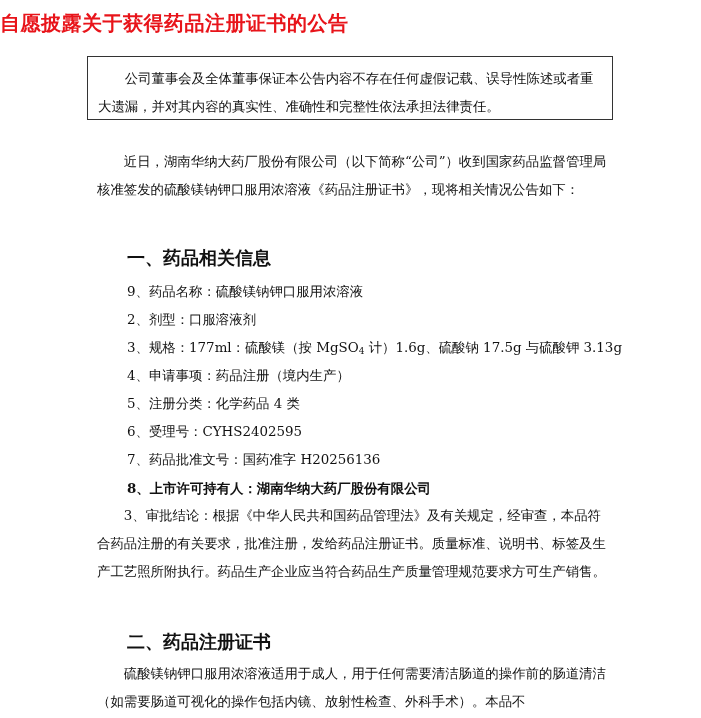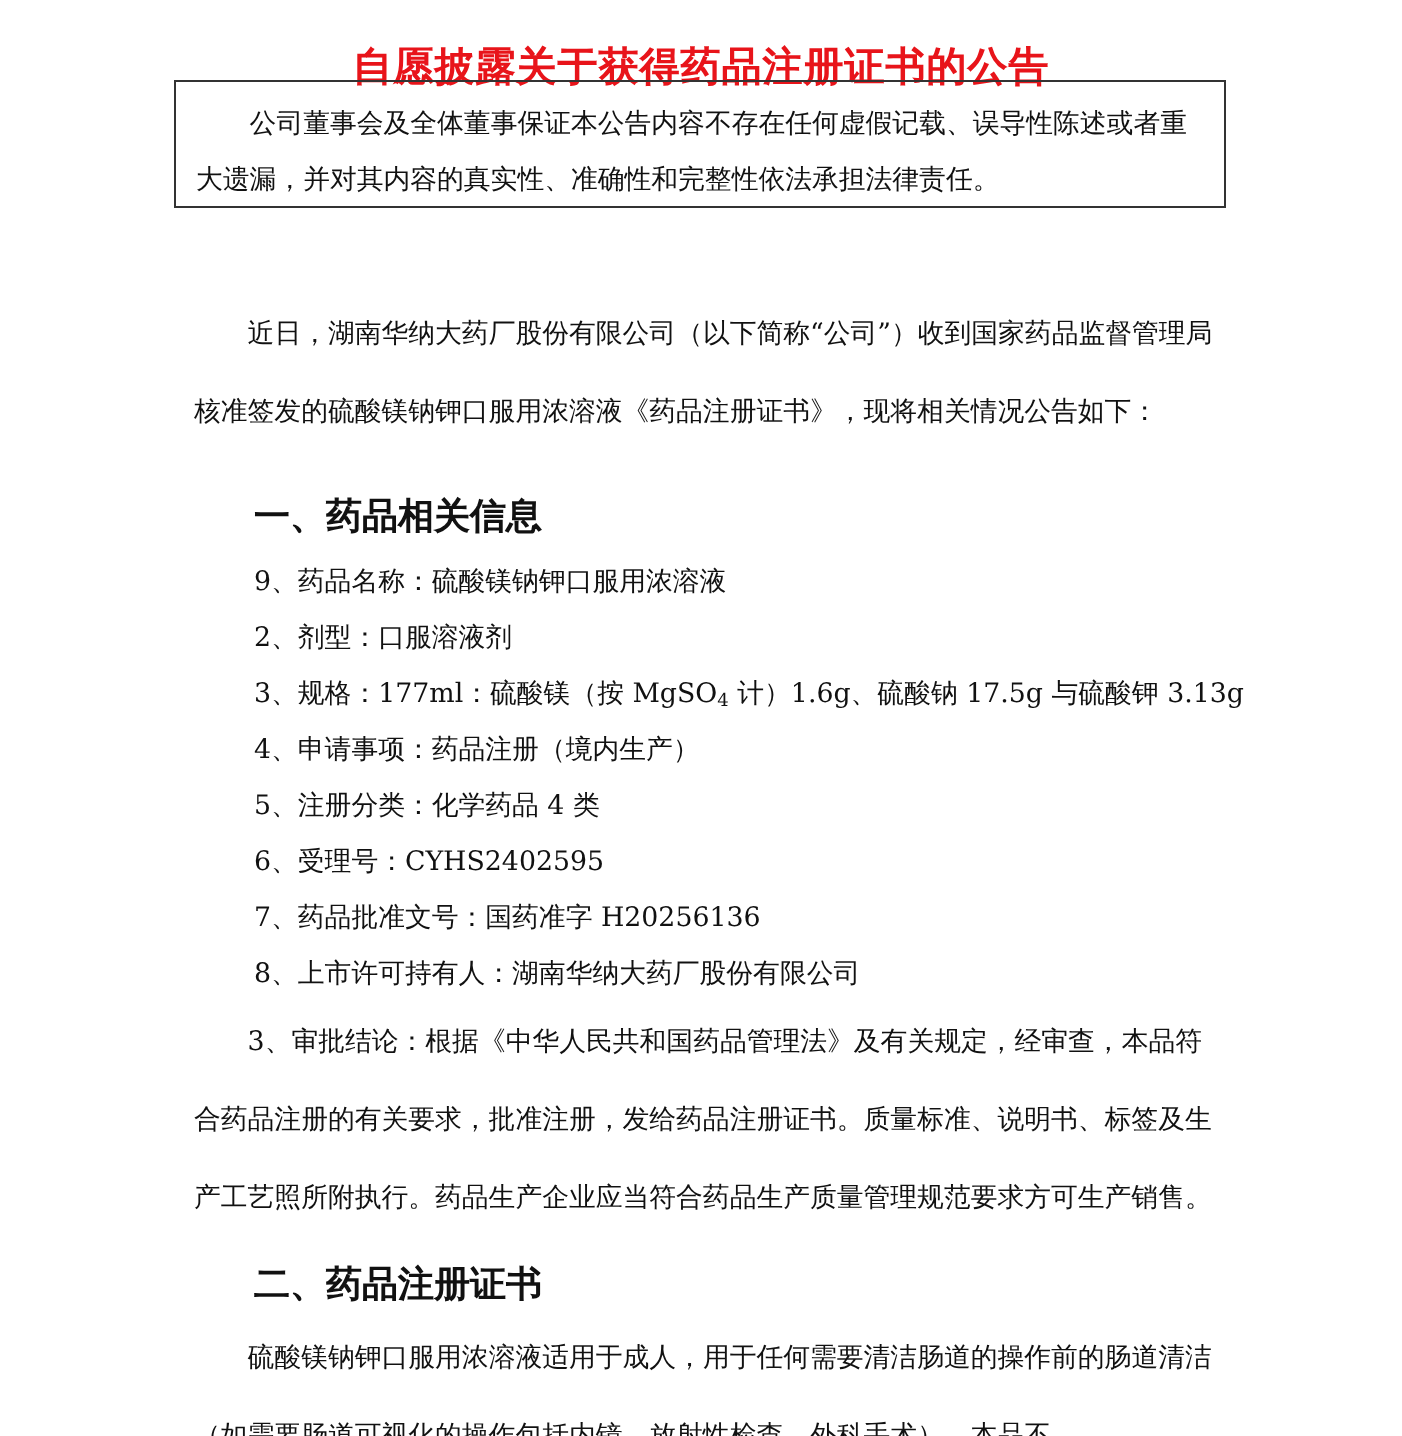--- a/index.html
+++ b/index.html
@@ -2,36 +2,35 @@
 <html><head>
   <meta charset="utf-8">
   <style>
     html, body { margin: 0; padding: 0; background: #ffffff; }
     body {
       width: 701px; height: 718px; overflow: hidden; position: relative;
       font-family: "DejaVu Serif", "Liberation Serif", serif;
       color: #111111;
     }
     .title {
-      position: absolute; left: 0; top: 20px; width: 701px;
-      text-align: center;
+      position: absolute; left: 0; top: 10px; width: 701px;
       font-family: "DejaVu Sans", "Liberation Sans", sans-serif;
       font-weight: bold; font-size: 20px; color: #e8141a;
       letter-spacing: 0.5px;
     }
     .notice-box {
-      position: absolute; left: 87px; top: 40px; width: 526px; height: 64px;
+      position: absolute; left: 87px; top: 56px; width: 526px; height: 64px;
       border: 1px solid #333333; box-sizing: border-box;
       padding: 8px 10px 0 10px;
       font-size: 13.4px; line-height: 28px;
     }
     .notice-box p { margin: 0; text-indent: 2em; }
     .body-text {
       position: absolute; left: 97px; width: 514px;
-      font-size: 13.4px; line-height: 39px;
+      font-size: 13.4px; line-height: 28px;
     }
     .body-text p { margin: 0; }
     .indent { text-indent: 2em; }
     .section-heading {
       position: absolute; left: 127px;
       font-family: "DejaVu Sans", "Liberation Sans", sans-serif;
       font-weight: bold; font-size: 18px;
     }
     .list-item {
       position: absolute; left: 127px; width: 490px;
@@ -54,21 +53,21 @@
 
 <div class="section-heading" style="top:246px;">一、药品相关信息</div>
 
 <div class="list-item" style="top:278px;">9、药品名称：硫酸镁钠钾口服用浓溶液</div>
 <div class="list-item" style="top:306px;">2、剂型：口服溶液剂</div>
 <div class="list-item" style="top:334px;"><span>3、规格：177ml：硫酸镁（按 MgSO</span><sub>4</sub><span> 计）1.6g、硫酸钠 17.5g 与硫酸钾 3.13g</span></div>
 <div class="list-item" style="top:362px;">4、申请事项：药品注册（境内生产）</div>
 <div class="list-item" style="top:390px;">5、注册分类：化学药品 4 类</div>
 <div class="list-item" style="top:418px;">6、受理号：CYHS2402595</div>
 <div class="list-item" style="top:446px;">7、药品批准文号：国药准字 H20256136</div>
-<div class="list-item" style="top:474px;">8、上市许可持有人：湖南华纳大药厂股份有限公司</div>
+<div class="list-item" style="top:474px;font-weight:bold;">8、上市许可持有人：湖南华纳大药厂股份有限公司</div>
 
 <div class="body-text" style="top:502px;">
   <p class="indent">3、审批结论：根据《中华人民共和国药品管理法》及有关规定，经审查，本品符合药品注册的有关要求，批准注册，发给药品注册证书。质量标准、说明书、标签及生产工艺照所附执行。药品生产企业应当符合药品生产质量管理规范要求方可生产销售。</p>
 </div>
 
 <div class="section-heading" style="top:630px;">二、药品注册证书</div>
 
 <div class="body-text" style="top:660px;">
   <p class="indent">硫酸镁钠钾口服用浓溶液适用于成人，用于任何需要清洁肠道的操作前的肠道清洁（如需要肠道可视化的操作包括内镜、放射性检查、外科手术）。本品不</p>
 </div>

